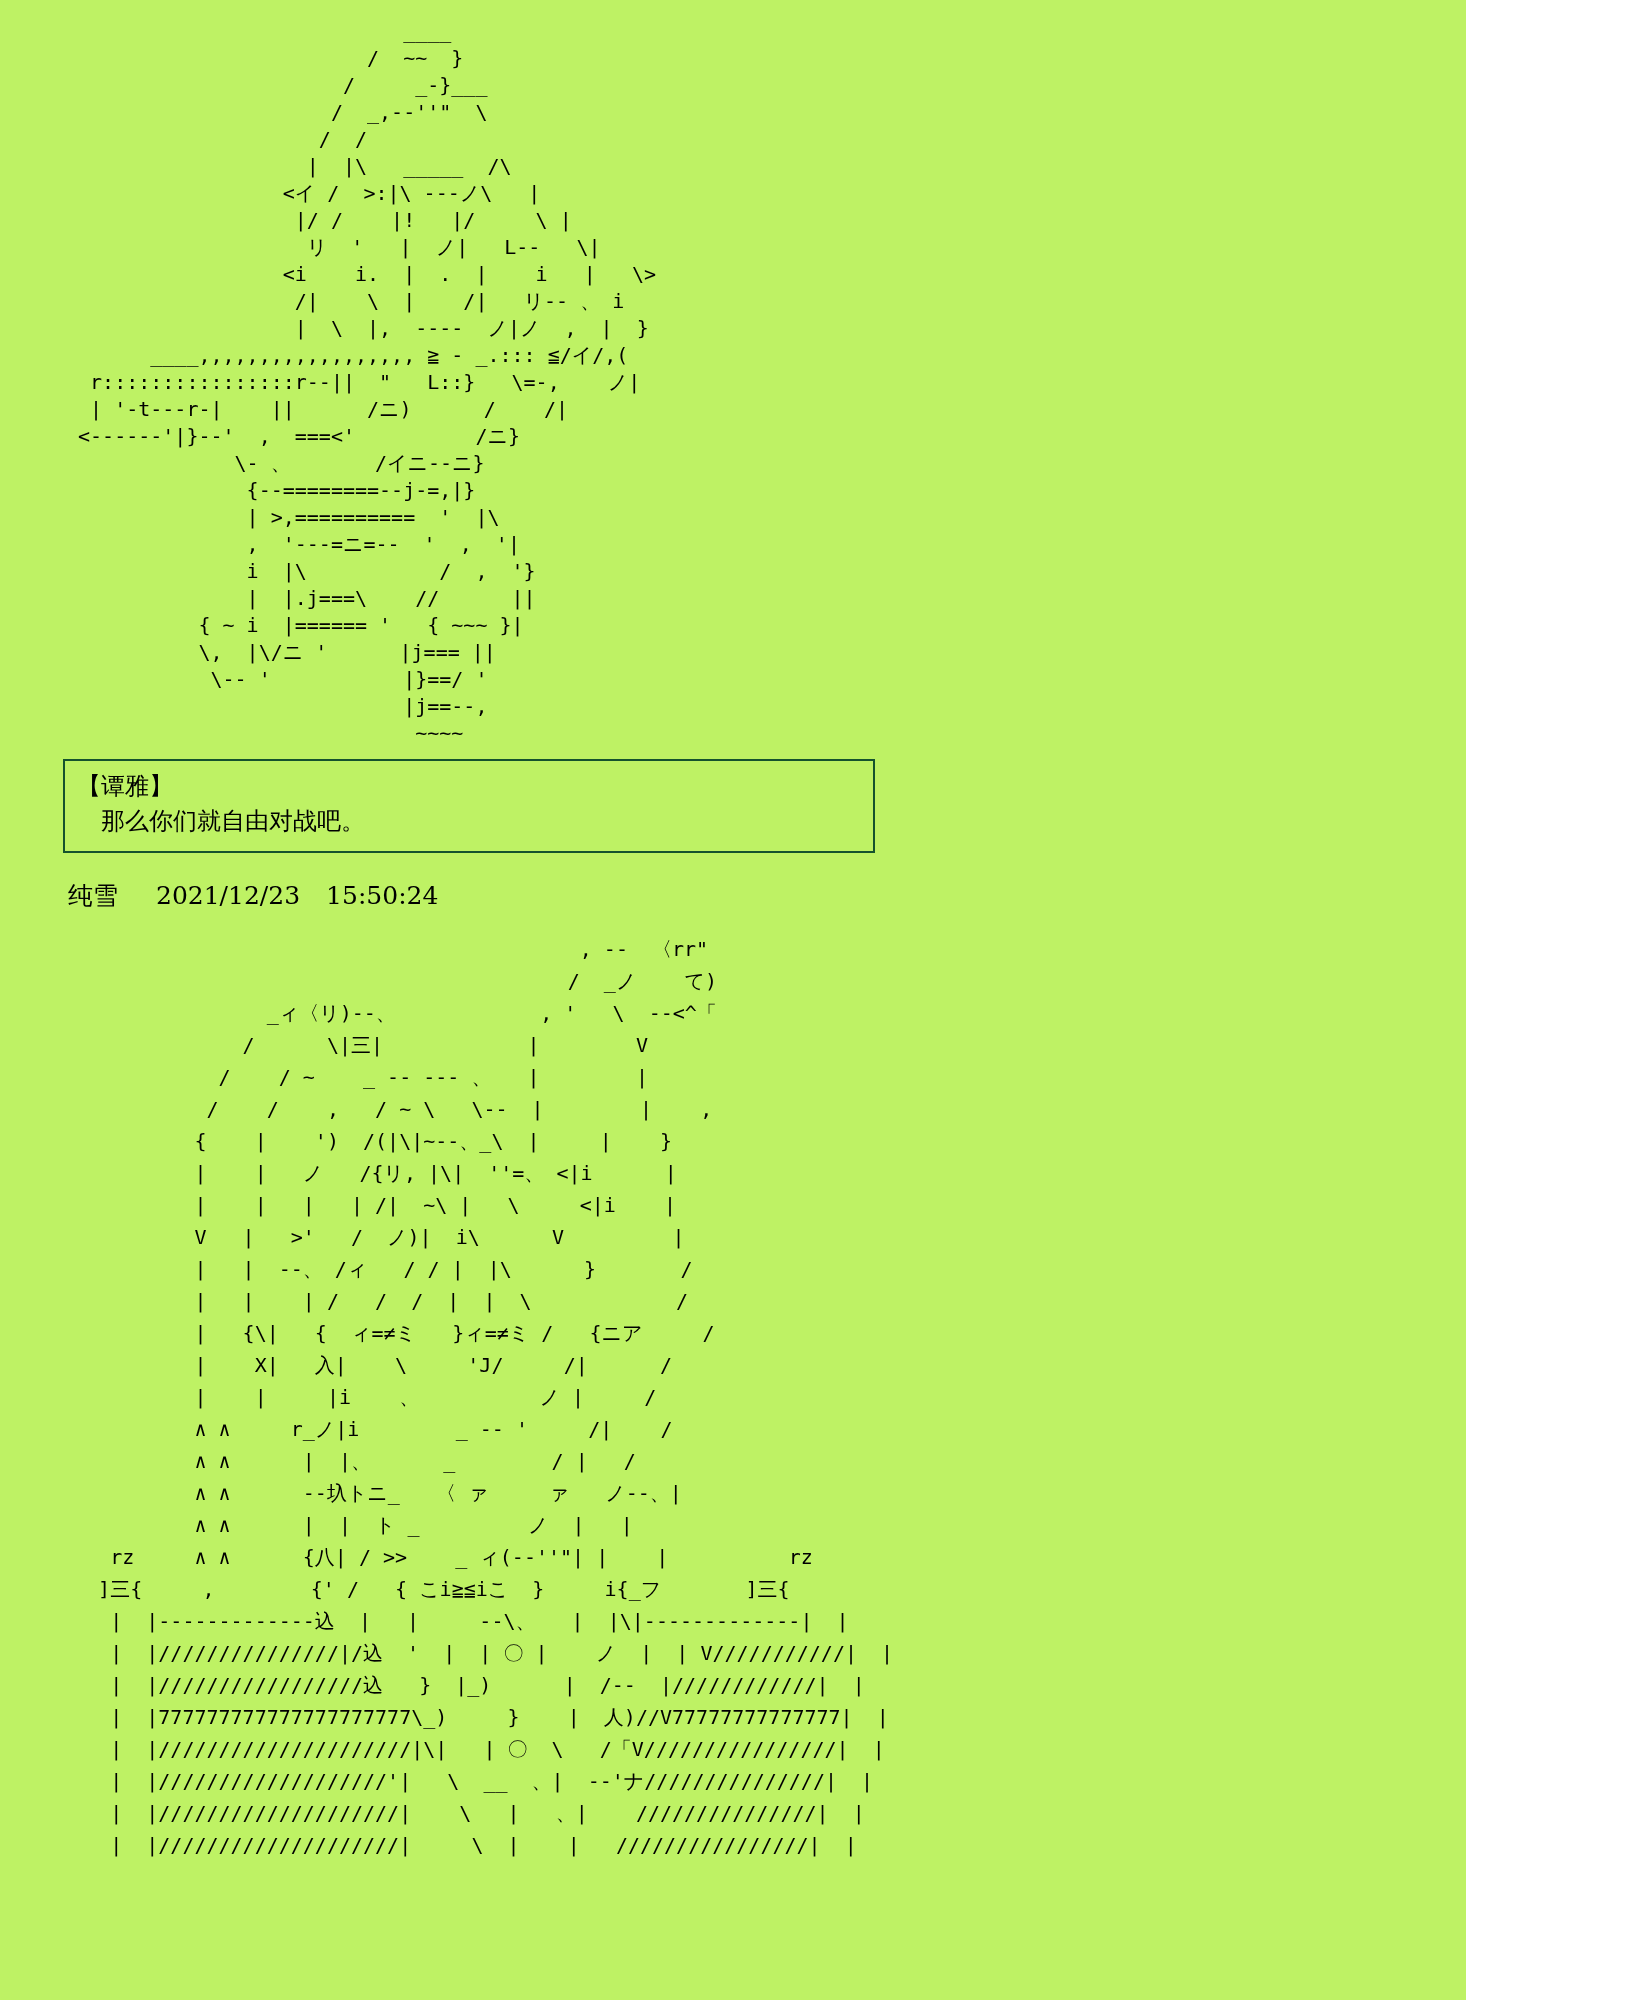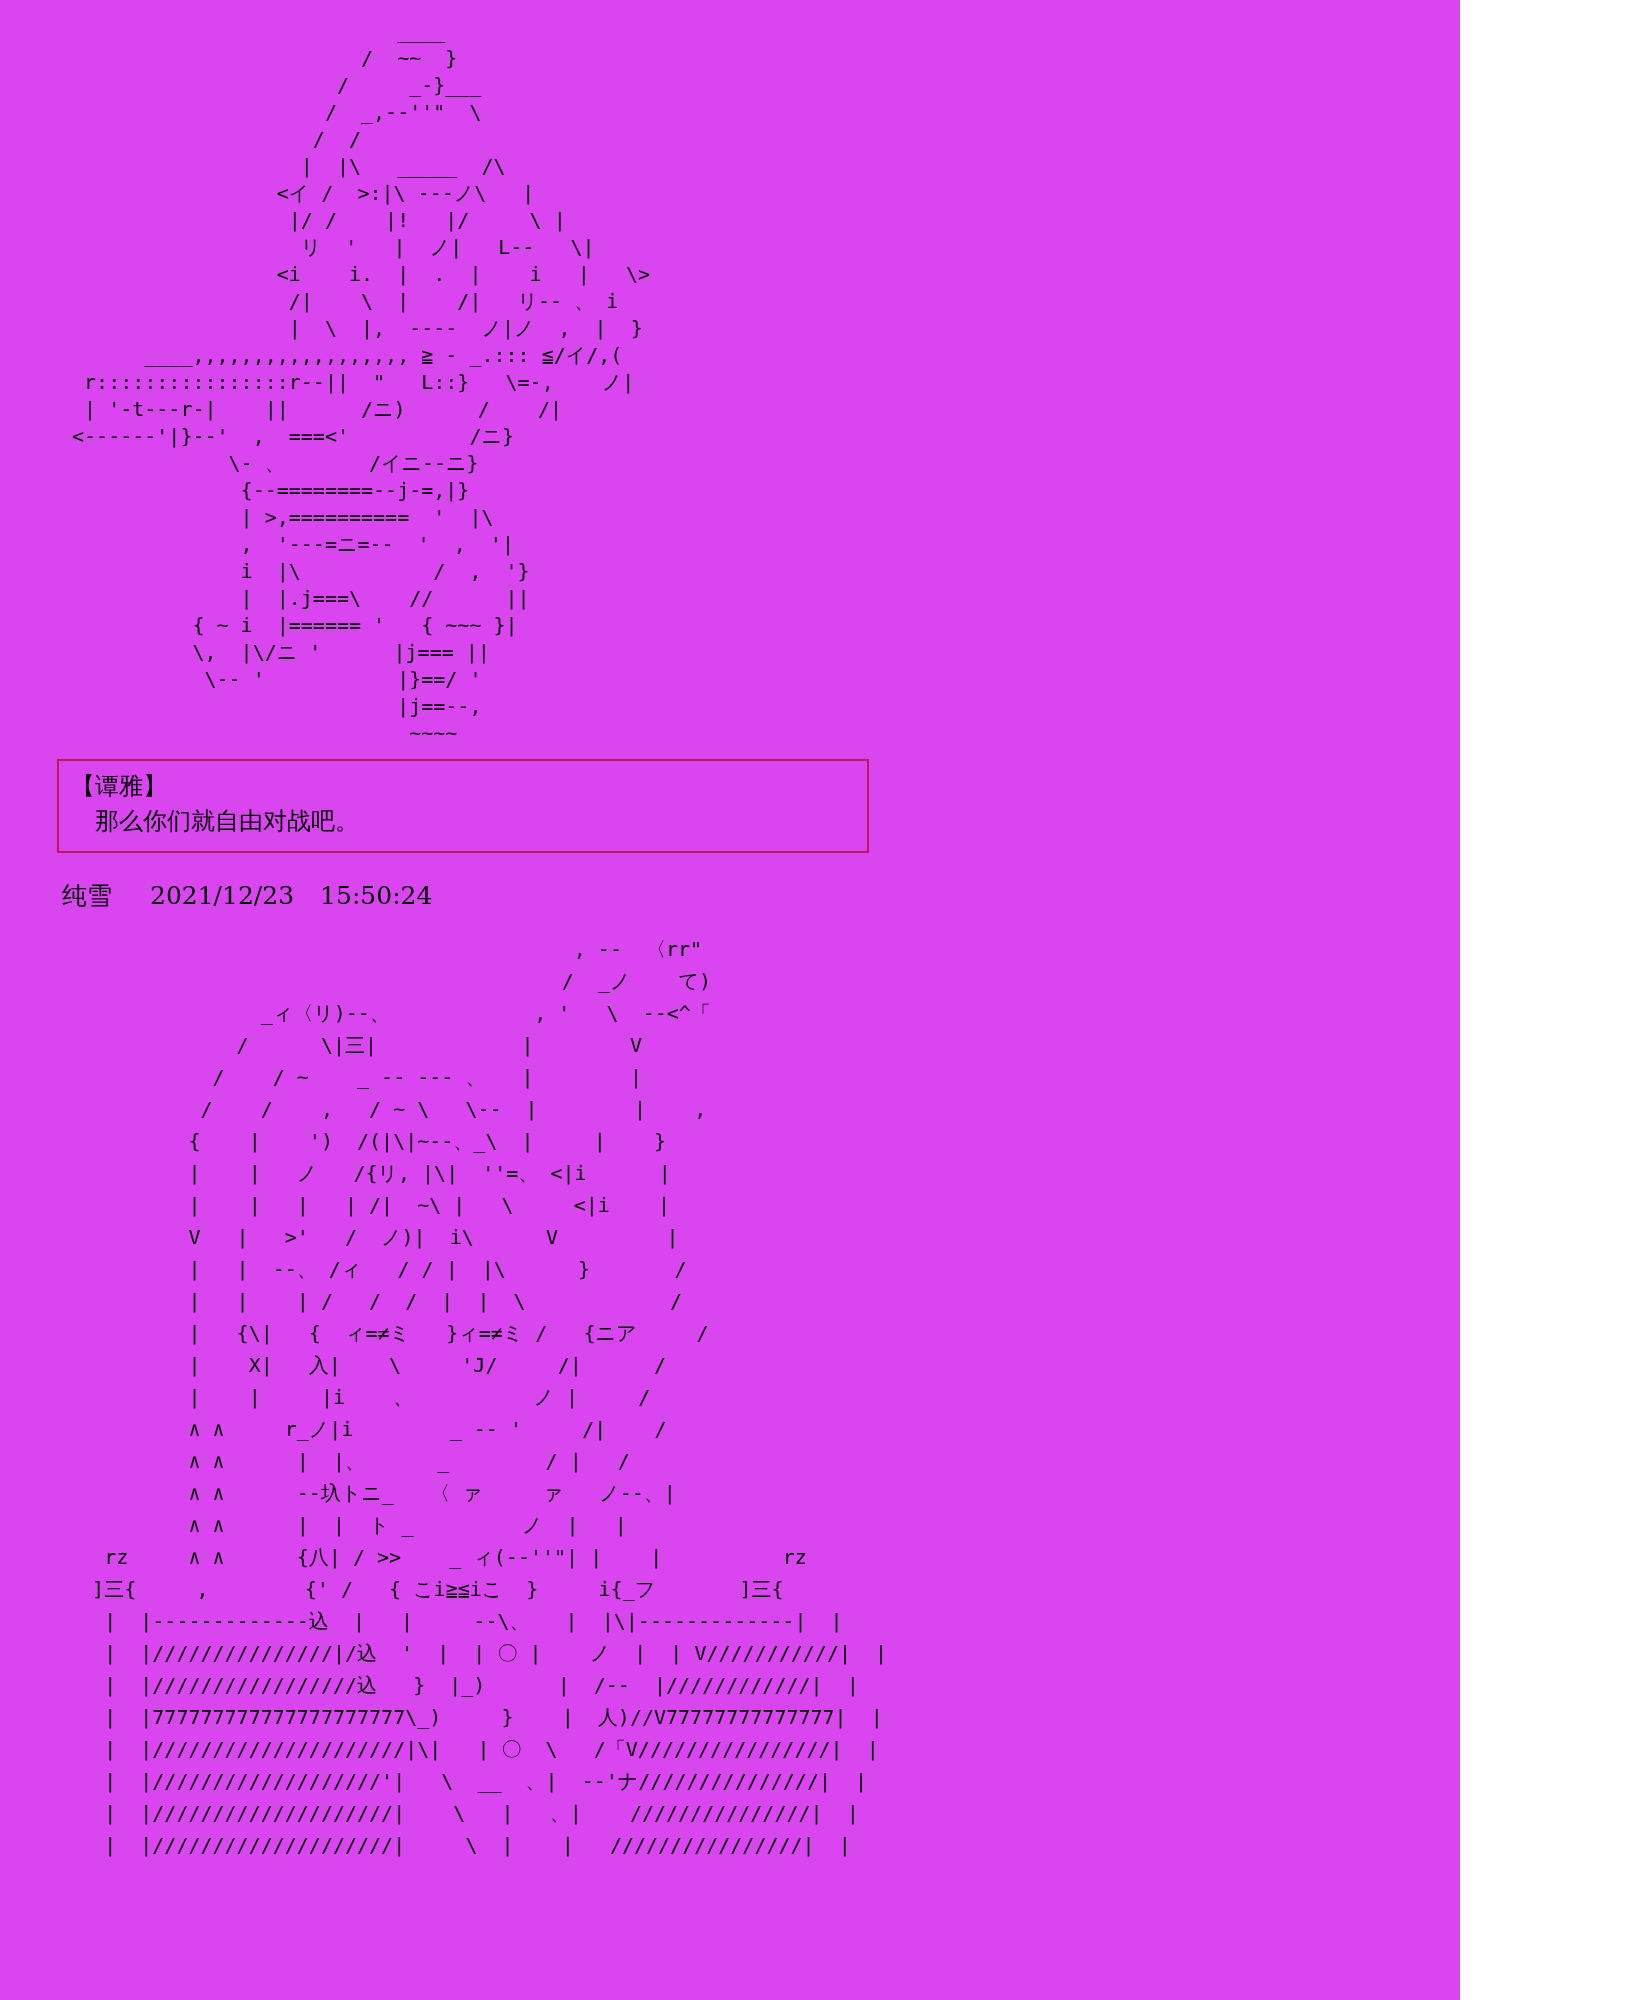--- a/index.html
+++ b/index.html
@@ -4,41 +4,42 @@
   <style>
     html, body {
       margin: 0;
       padding: 0;
       background: #ffffff;
     }
     .page {
       position: relative;
       width: 1460px;
       height: 2000px;
-      background: #d946ef;
+      background: #bef264;
       color: #000000;
       overflow: hidden;
       font-family: "DejaVu Serif", "Liberation Serif", serif;
+      padding-left: 6px;
     }
     .aa {
       font-family: "DejaVu Sans Mono", "Liberation Mono", monospace;
       white-space: pre;
       color: #000000;
       margin: 0;
     }
     .aa1 {
       font-size: 20px;
       line-height: 27px;
       margin: 18px 0 0 60px;
     }
     .dialog-box {
       box-sizing: border-box;
       width: 812px;
       margin: 12px 0 0 57px;
-      border: 2px solid #be185d;
+      border: 2px solid #14532d;
       padding: 8px 12px 12px 12px;
       font-size: 24px;
       line-height: 35px;
     }
     .speaker {
       font-weight: normal;
     }
     .dialog-line {
       padding-left: 24px;
     }

